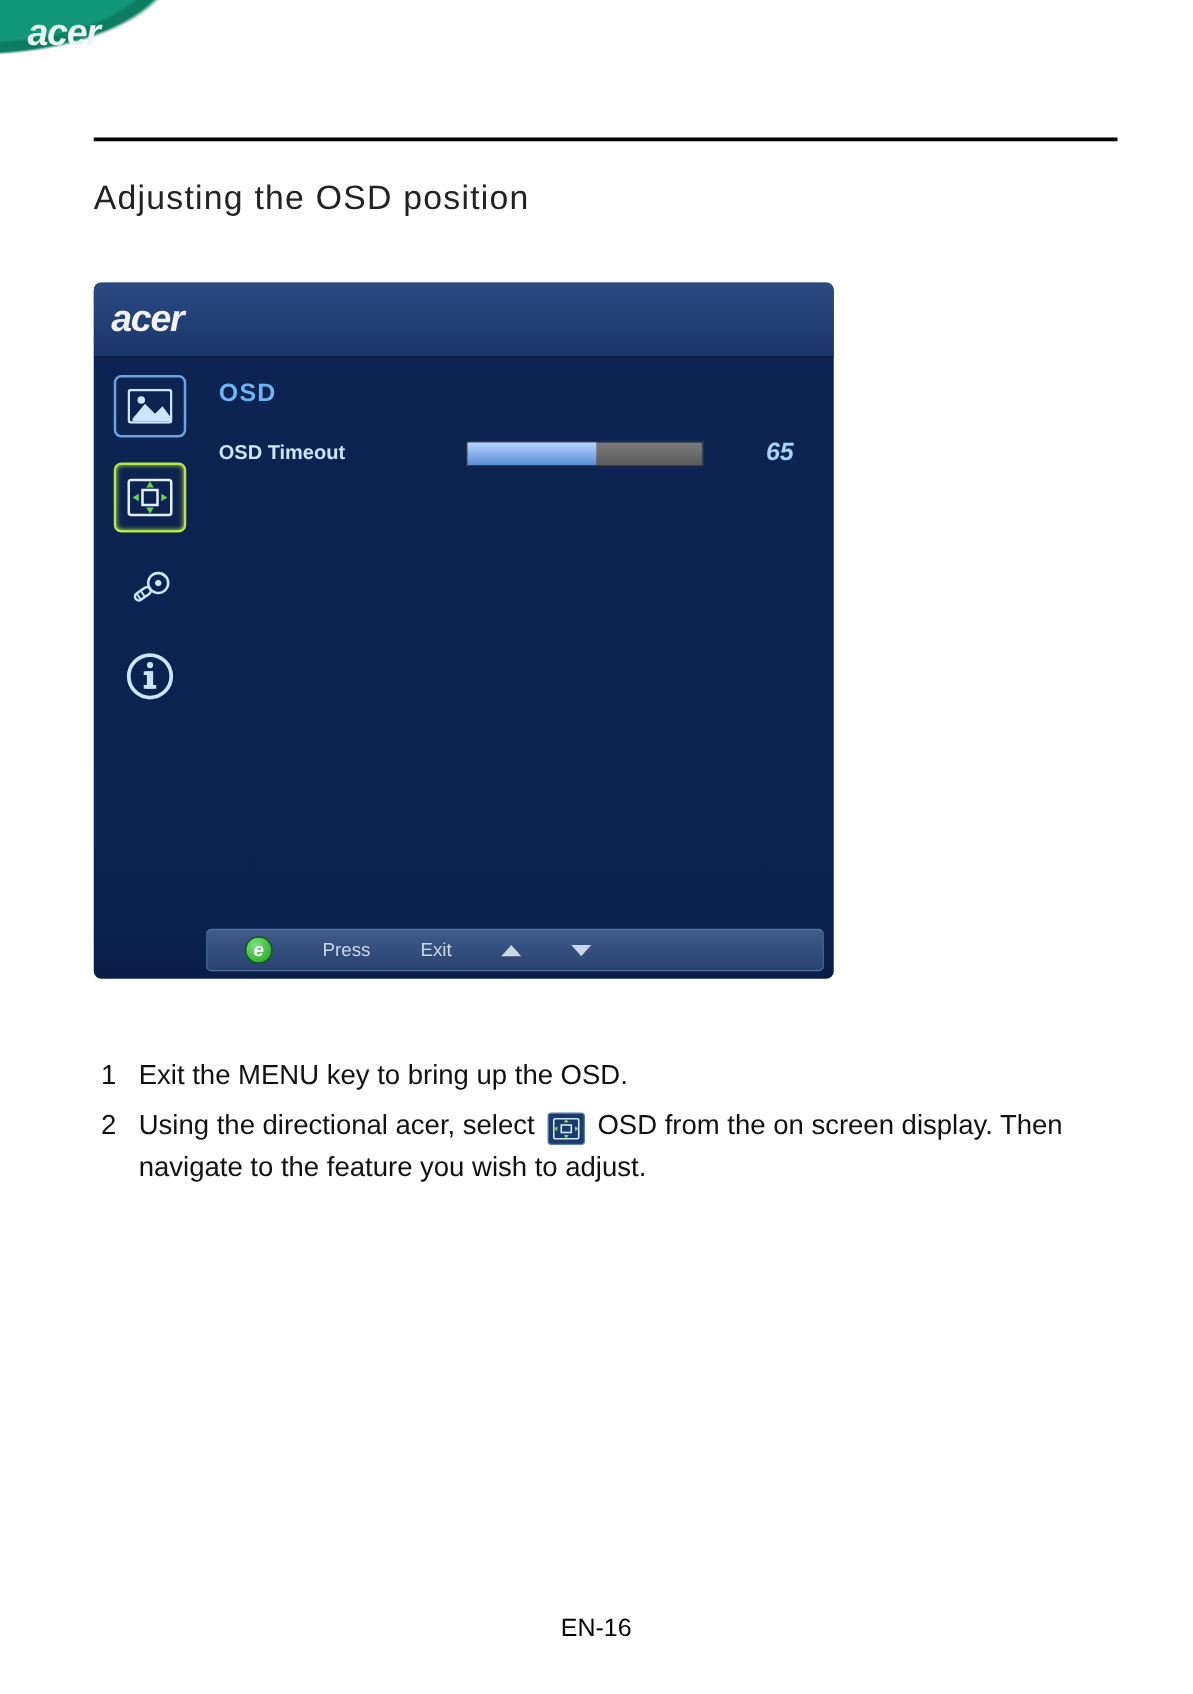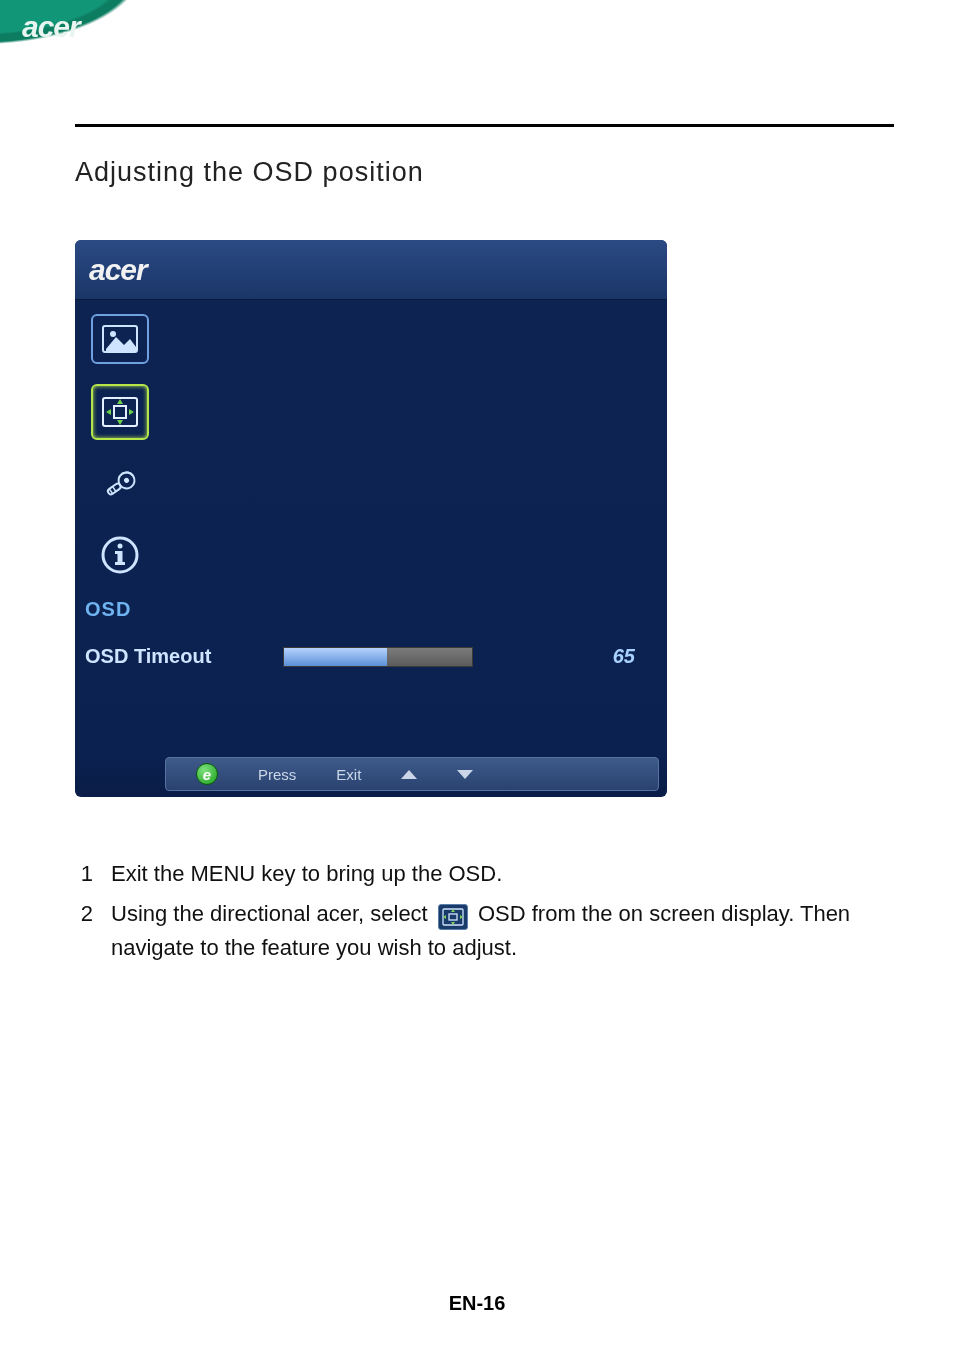--- a/index.html
+++ b/index.html
@@ -30,21 +30,21 @@
     color: #e8f5f0;
     font-style: italic;
     font-weight: 700;
     font-size: 30px;
     letter-spacing: -1px;
     font-family: Arial, sans-serif;
   }
 
   .page-content {
     position: absolute;
-    top: 124px;
+    top: 110px;
     left: 75px;
     right: 60px;
   }
 
   .hr {
     height: 3px;
     background: #000;
     margin-bottom: 30px;
   }
 
@@ -78,21 +78,20 @@
     color: #f2f2f2;
     font-style: italic;
     font-weight: 700;
     font-size: 30px;
     letter-spacing: -1px;
     font-family: Arial, sans-serif;
   }
   .osd-body {
     display: flex;
     height: 458px;
-    flex-direction: column;
   }
   .osd-sidebar {
     width: 90px;
     display: flex;
     flex-direction: column;
     align-items: center;
     gap: 20px;
     padding-top: 14px;
   }
   .sidebar-icon {
@@ -125,21 +124,21 @@
     letter-spacing: 1px;
   }
   .osd-row {
     display: flex;
     align-items: center;
     gap: 18px;
   }
   .osd-row-label {
     color: #cfe4ff;
     font-weight: 700;
-    font-size: 20px;
+    font-size: 16px;
     width: 180px;
   }
   .slider {
     width: 190px; height: 20px;
     background: linear-gradient(#7b7b7b, #5b5b5b);
     border: 1px solid #3a3a3a;
     position: relative;
   }
   .slider-fill {
     position: absolute;
@@ -214,21 +213,21 @@
     align-items: center;
     justify-content: center;
     margin: 0 4px;
   }
 
   .page-num {
     position: absolute;
     bottom: 40px;
     left: 0; right: 0;
     text-align: center;
-    font-weight: 700;
+    font-weight: 400;
     font-size: 20px;
     font-family: Arial, sans-serif;
   }
 </style>
 </head>
 <body>
 
 <div class="corner"></div>
 <div class="corner-inner"></div>
 <div class="acer-logo-top">acer</div>

